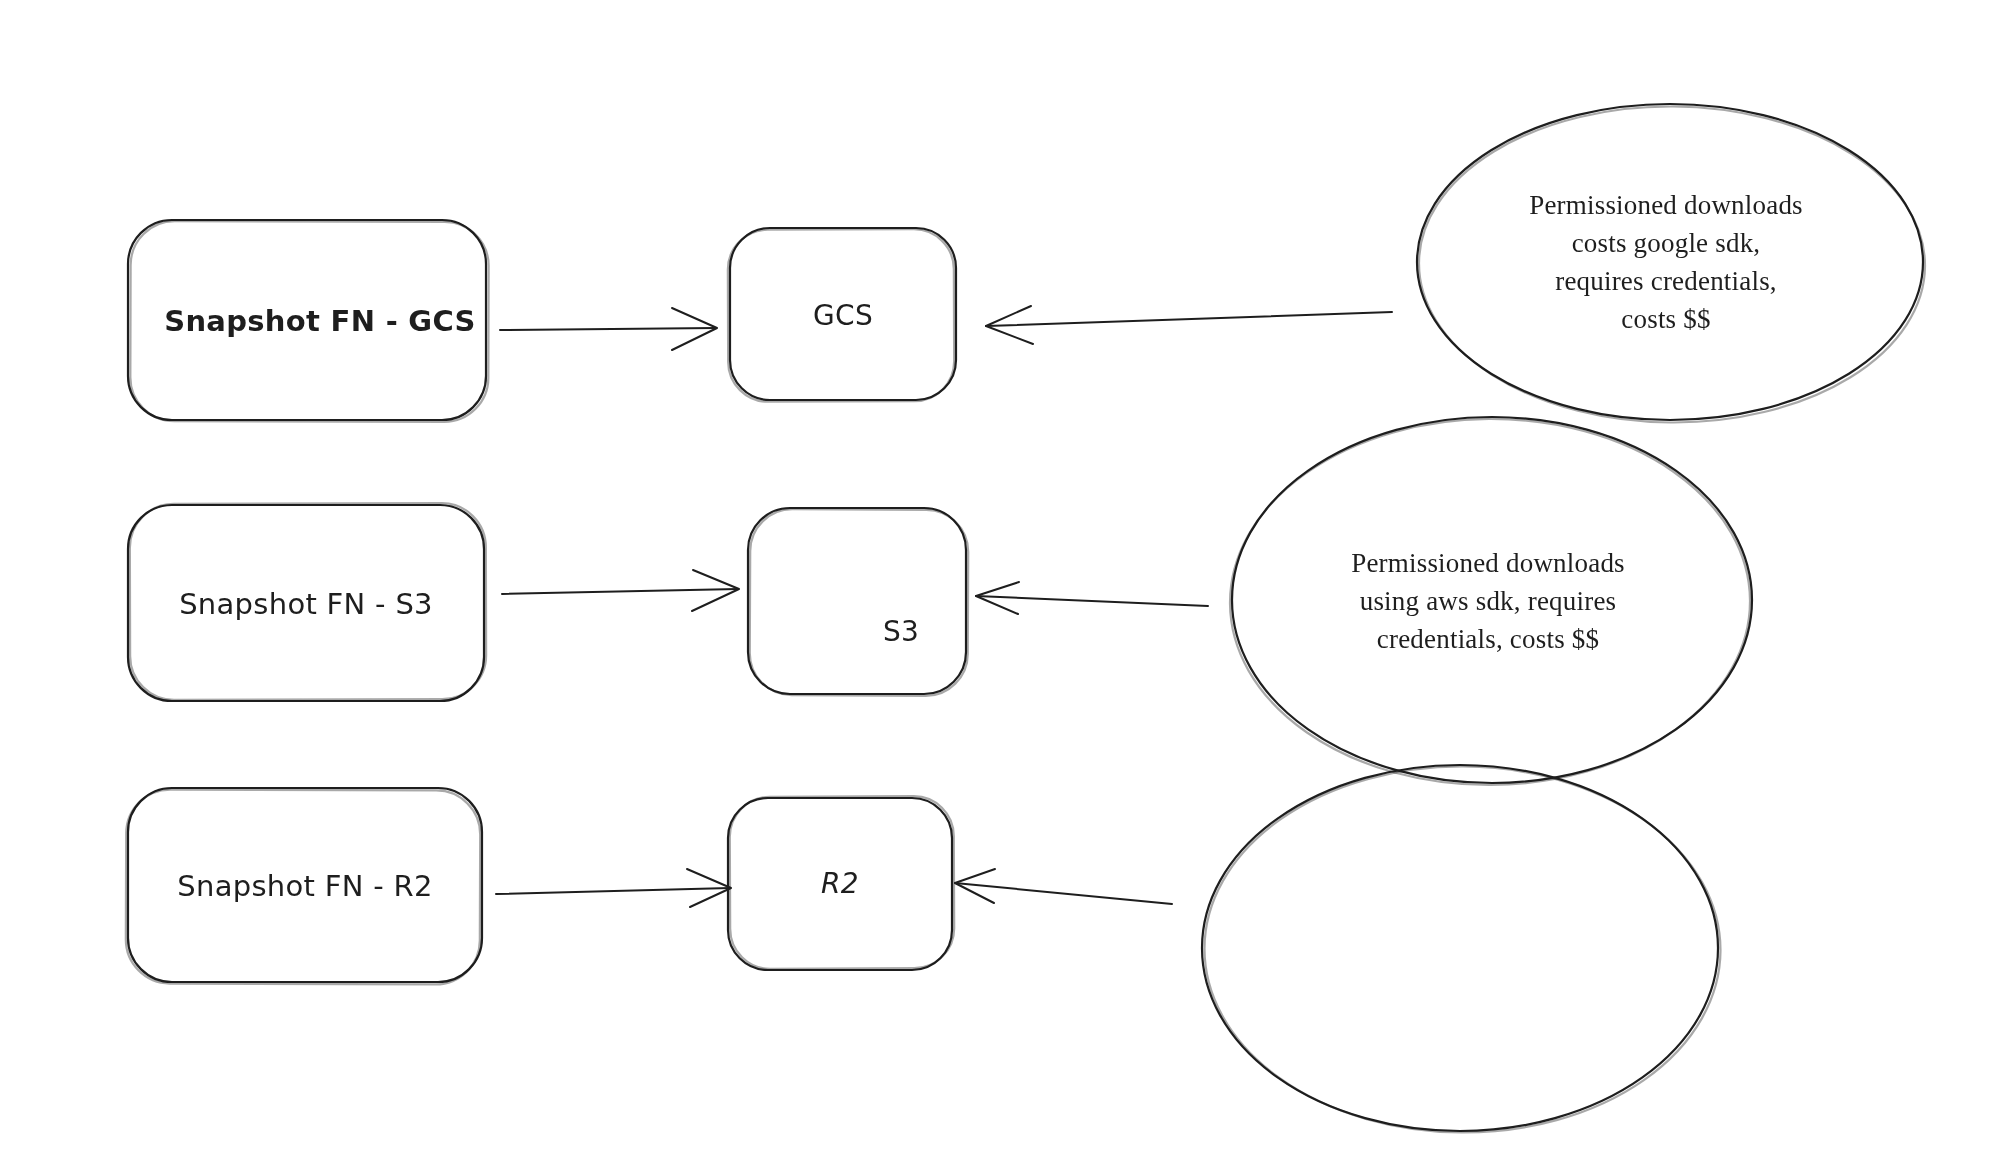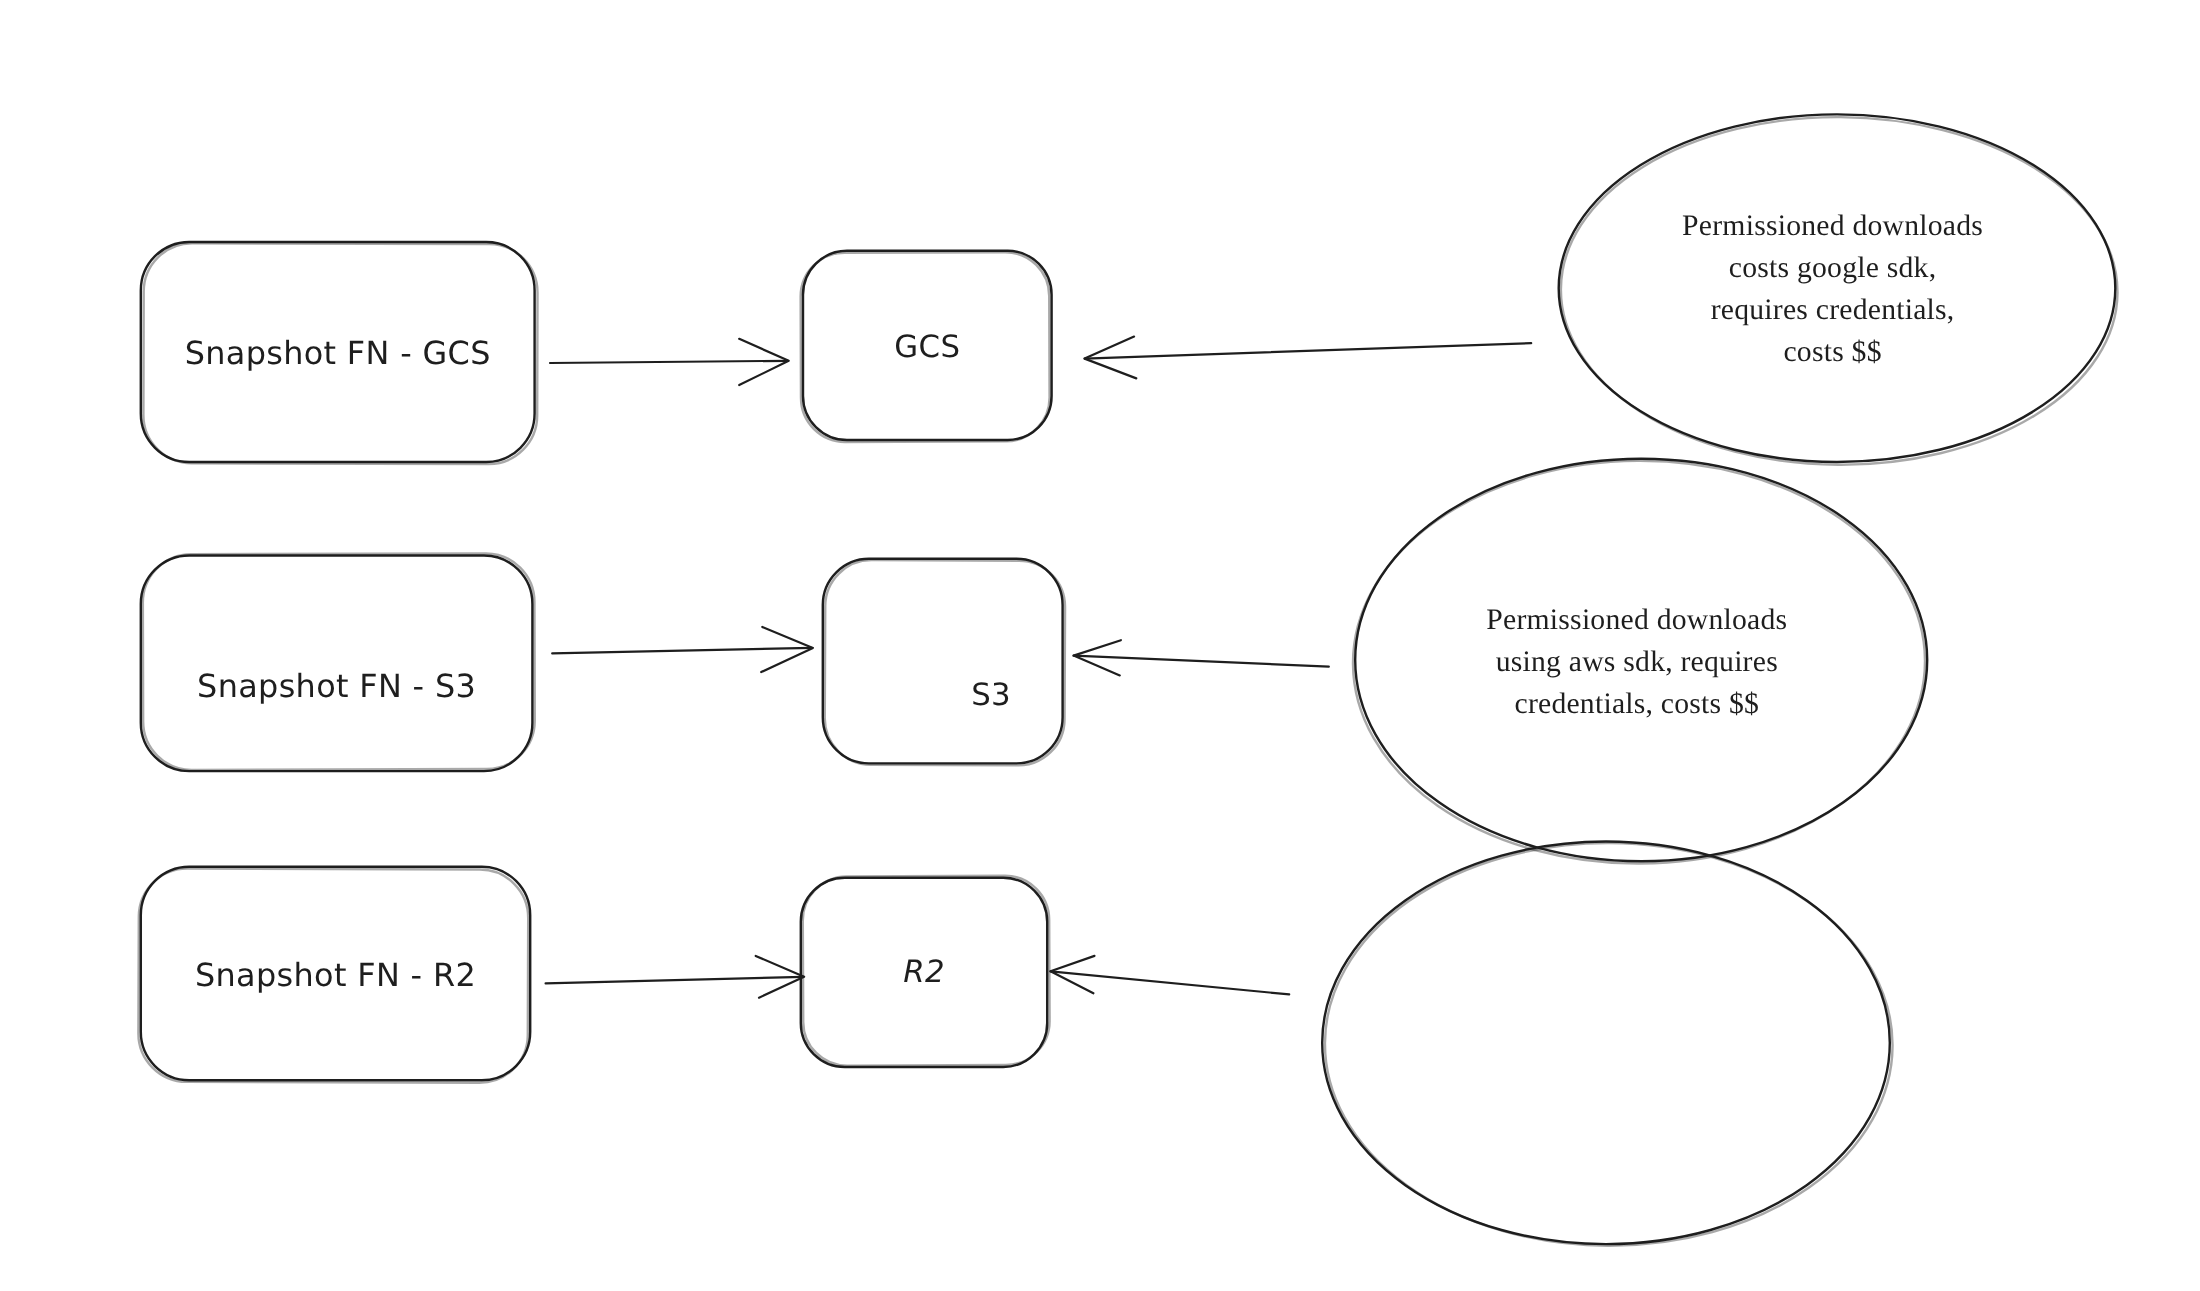--- a/index.html
+++ b/index.html
@@ -97,30 +97,30 @@
     <g>
       <path class="arrow" d="M496 894 L730 888"></path>
       <path class="arrow" d="M687 869 L731 888 L690 907"></path>
     </g>
     <g>
       <path class="arrow" d="M1172 904 L955 883"></path>
       <path class="arrow" d="M995 869 L955 883 L994 903"></path>
     </g>
   </svg>
 
-  <div class="label" style="left:307px;top:321px;">Snapshot FN - GCS</div>
+  <div class="label" style="left:320px;top:321px;font-weight:bold;">Snapshot FN - GCS</div>
   <div class="label small" style="left:843px;top:315px;">GCS</div>
   <div class="note" style="left:1666px;top:262px;">
     <div>Permissioned downloads</div>
     <div>costs google sdk,</div>
     <div>requires credentials,</div>
     <div>costs $$</div>
   </div>
 
-  <div class="label" style="left:306px;top:604px;margin-top:20px;">Snapshot FN - S3</div>
+  <div class="label" style="left:306px;top:604px;">Snapshot FN - S3</div>
   <div class="label small" style="left:901px;top:600px;margin-top:31px;">S3</div>
   <div class="note" style="left:1488px;top:601px;">
     <div>Permissioned downloads</div>
     <div>using aws sdk, requires</div>
     <div>credentials, costs $$</div>
   </div>
 
   <div class="label" style="left:305px;top:886px;">Snapshot FN - R2</div>
   <div class="label small" style="left:840px;top:883px;font-style:italic;">R2</div>
 

